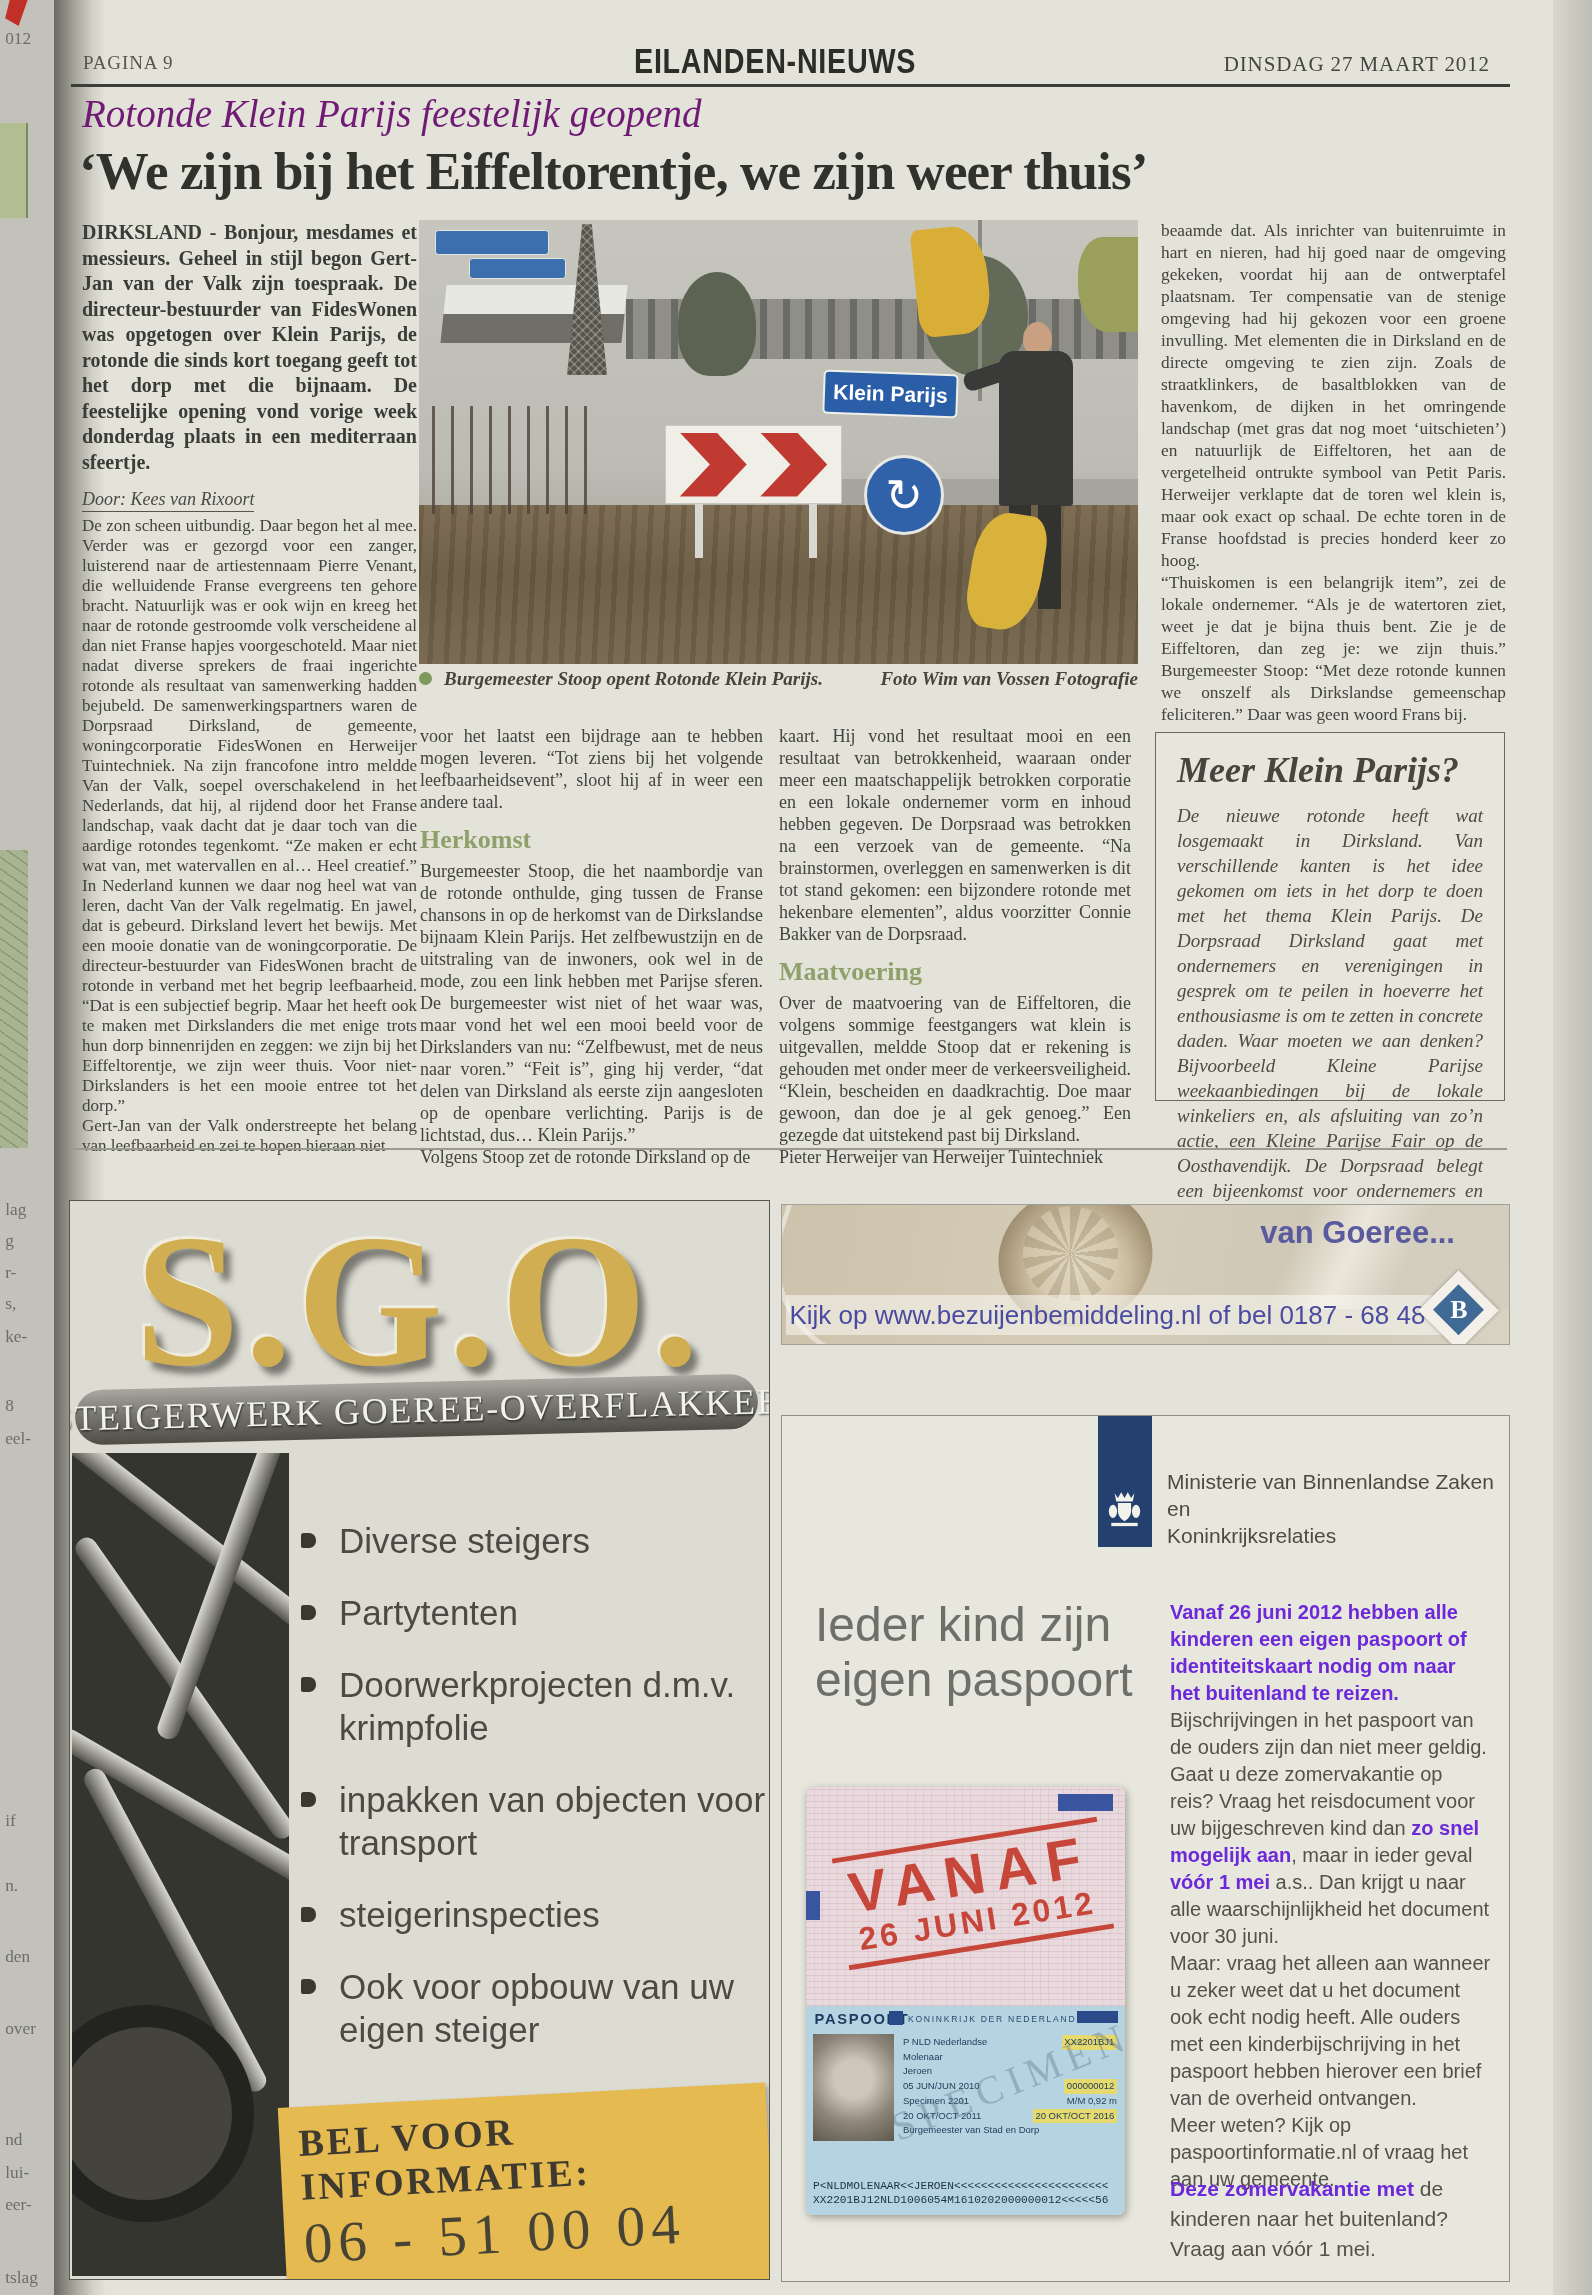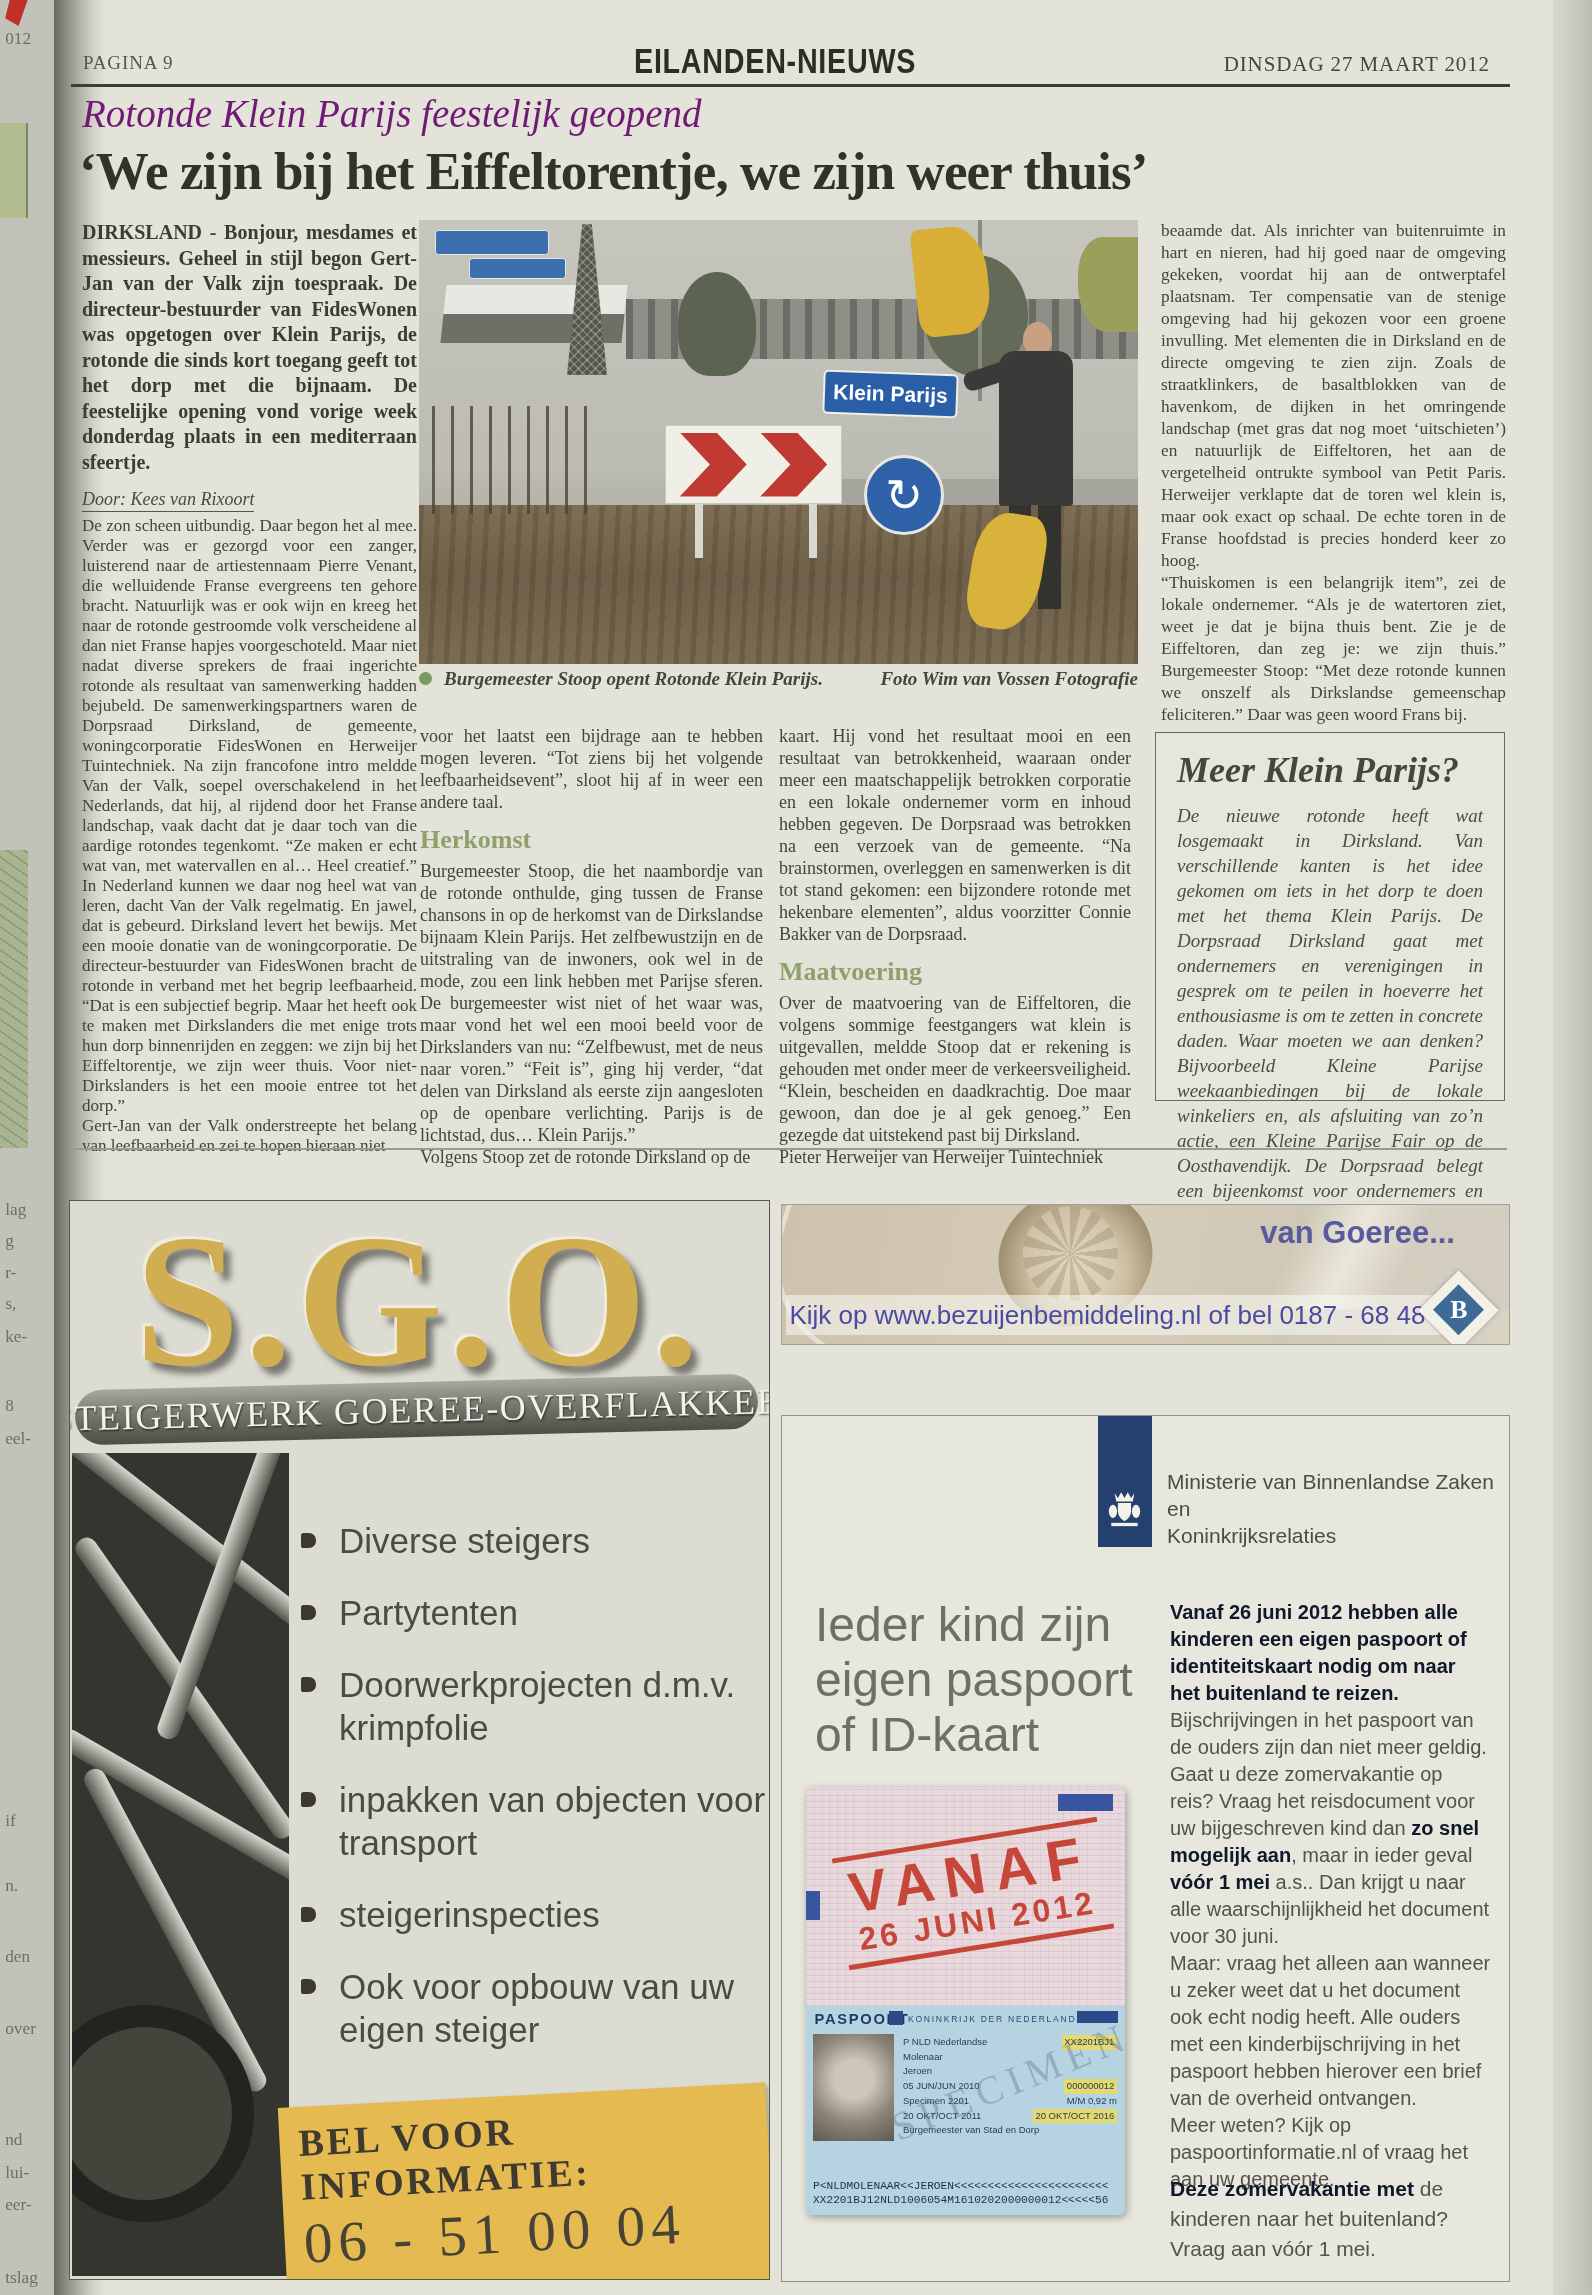--- a/index.html
+++ b/index.html
@@ -153,21 +153,21 @@
 
   
   .pas{position:absolute;left:781px;top:1415px;width:729px;height:867px;border:0.9px solid #90908a;
     background:#e7e7de;box-sizing:border-box;overflow:hidden;font-family:"Liberation Sans",sans-serif;}
   .pas-lint{position:absolute;left:316px;top:0;width:54px;height:131px;background:#23406e;}
   .pas-crest{position:absolute;left:10.4px;top:72px;width:33px;height:40px;}
   .pas-ministry{position:absolute;left:385px;top:52px;font-size:21px;line-height:27px;color:#4c4c45;}
   .pas-headline{position:absolute;left:33px;top:181px;font-size:48px;line-height:55px;color:#6f6f69;}
   .pas-body{position:absolute;left:388px;top:183px;width:321px;font-size:20px;line-height:27px;color:#52524b;text-align:left;}
   .pas-body p{margin:0;}
-  .pas-bold{font-weight:bold;color:#0f172a;}
+  .pas-bold{font-weight:bold;color:#6d28d9;}
   .pas-footer{position:absolute;left:388px;top:758px;width:293px;font-size:21px;line-height:30px;color:#52524b;}
 
   .pp{position:absolute;left:24px;top:371px;width:319px;height:428px;border-radius:7px;overflow:hidden;
     box-shadow:1.7px 2.6px 7px rgba(60,60,50,.4);}
   .pp-top{position:absolute;left:0;top:0;width:100%;height:219px;background:#ead9dc;
     background-image:repeating-linear-gradient(0deg,rgba(190,140,155,.25) 0 0.9px,transparent 0.9px 6px),
       repeating-linear-gradient(90deg,rgba(150,160,200,.18) 0 0.9px,transparent 0.9px 7.8px);}
   .pp-blue1{position:absolute;right:12px;top:7px;width:55px;height:17.3px;background:#3a55a0;}
   .pp-blue2{position:absolute;left:0;top:104px;width:14px;height:29px;background:#3a55a0;}
   .pp-stamp{position:absolute;left:33px;top:50px;transform:rotate(-9deg);text-align:center;
@@ -344,21 +344,20 @@
       <rect x="4" y="42" width="32" height="4" fill="#f2f2ea"></rect>
     </svg>
   </div>
   <div class="pas-ministry">
     <div>Ministerie van Binnenlandse Zaken en</div>
     <div>Koninkrijksrelaties</div>
   </div>
   <div class="pas-headline">
     <div>Ieder kind zijn</div>
     <div>eigen paspoort</div>
-    <div>of ID-kaart</div>
   </div>
 
   <div class="pp">
     <div class="pp-top">
       <div class="pp-blue1"></div>
       <div class="pp-blue2"></div>
       <div class="pp-stamp">
         <div class="pp-stamp-l1">VANAF</div>
         <div class="pp-stamp-l2">26 JUNI 2012</div>
       </div>

